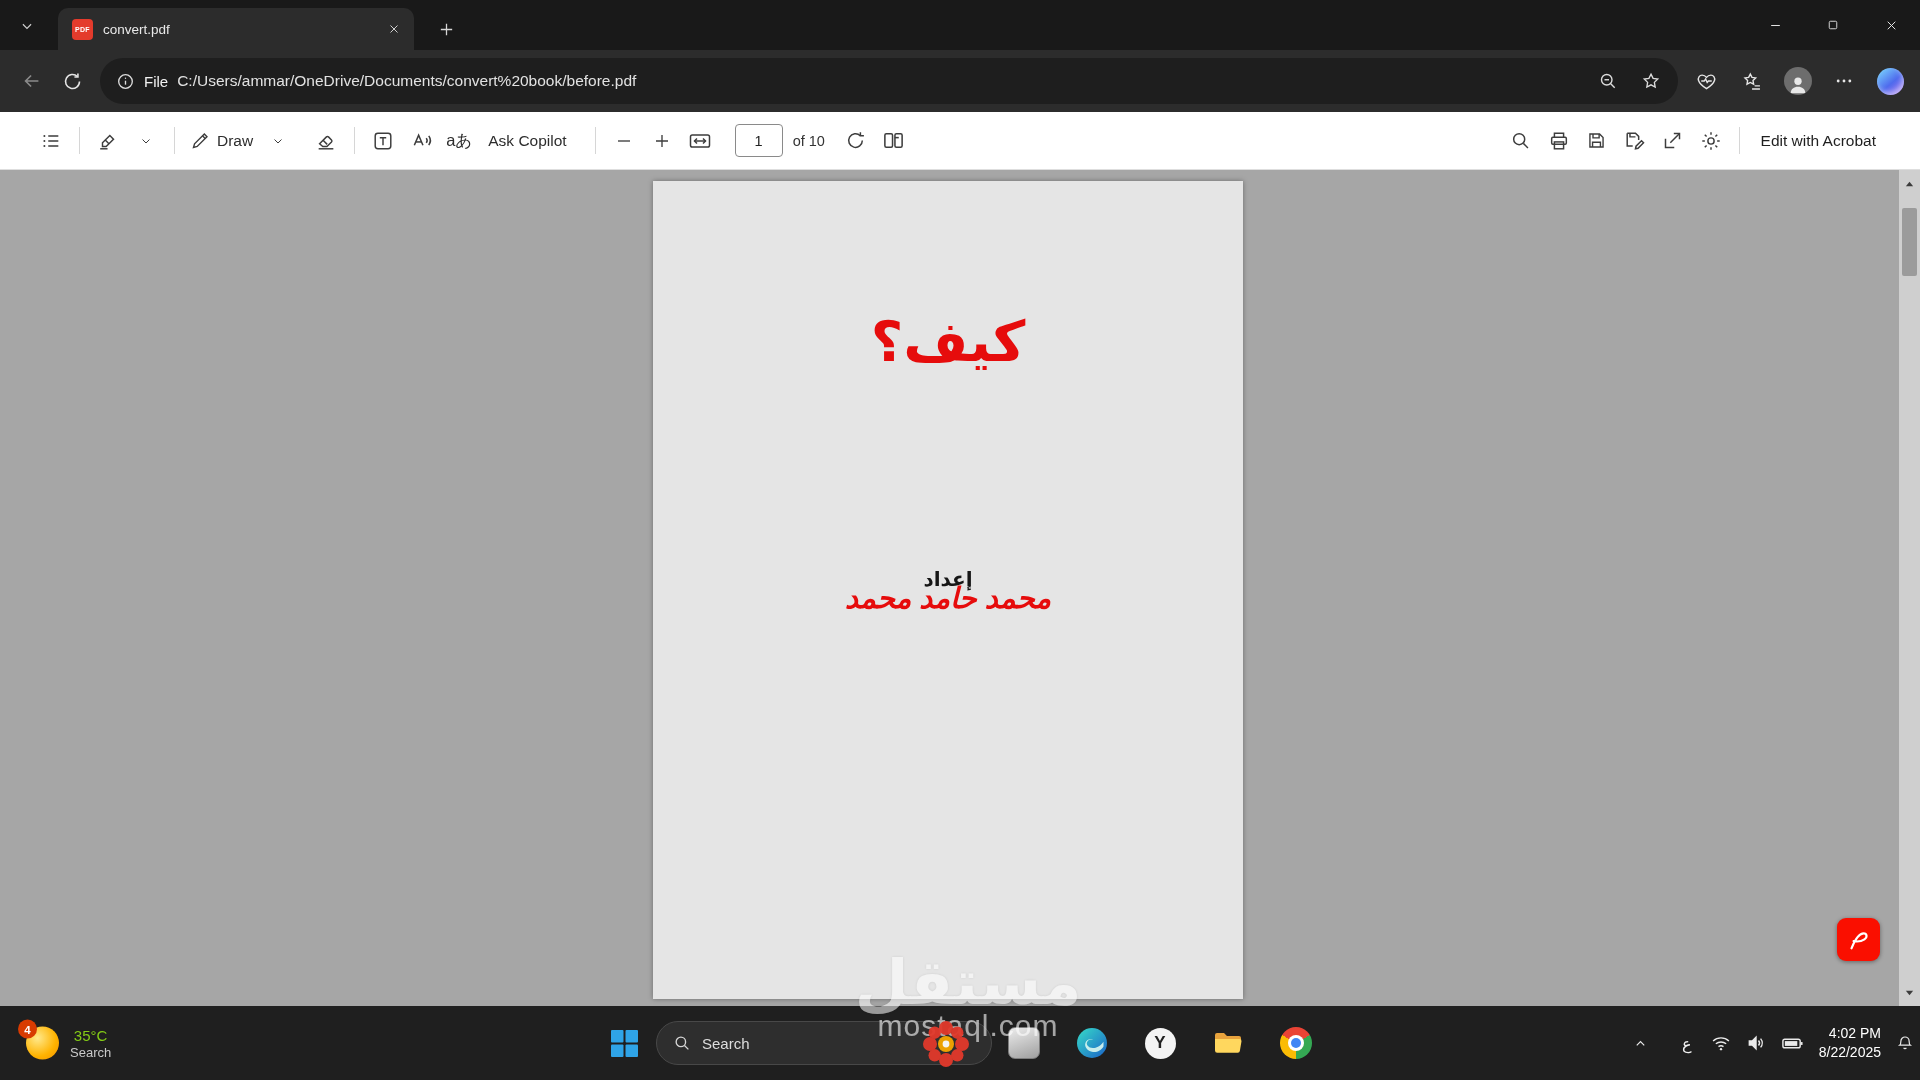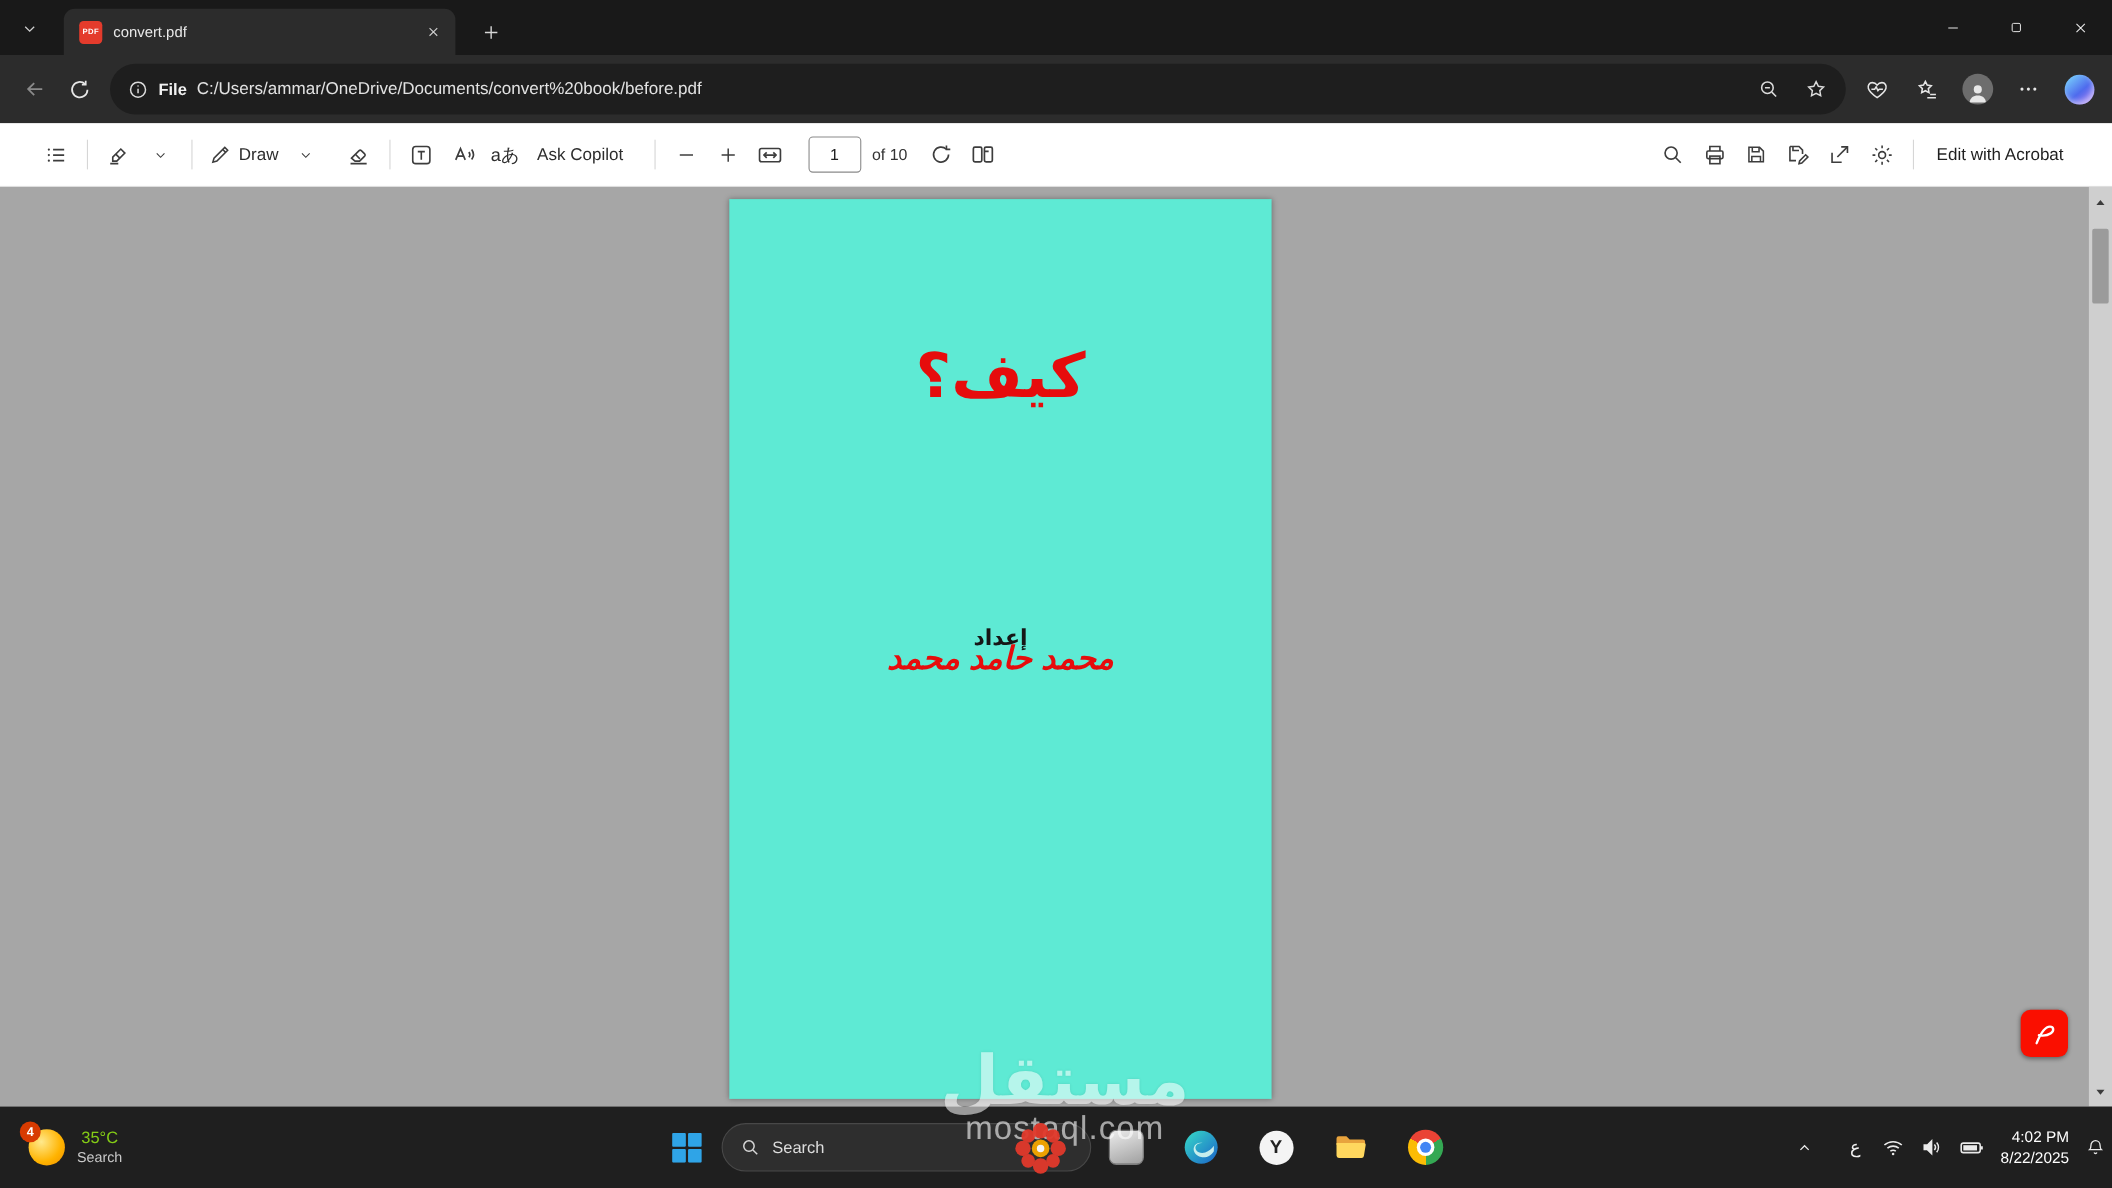--- a/index.html
+++ b/index.html
@@ -19,40 +19,40 @@
   .tab-close { width:24px; height:24px; border-radius:5px; color:#cfcfcf; display:flex; align-items:center; justify-content:center; }
   .newtab { position:absolute; left:430px; top:13px; width:32px; height:32px; border-radius:6px; color:#d6d6d6; display:flex; align-items:center; justify-content:center; }
   .wincontrols { position:absolute; right:0; top:0; height:50px; display:flex; }
   .winbtn { width:58px; height:50px; display:flex; align-items:center; justify-content:center; color:#e8e8e8; }
 
   
   .toolbar { position:absolute; left:0; top:50px; width:1920px; height:62px; background:#2c2c2c; display:flex; align-items:center; padding:0 10px 0 12px; }
   .tb-btn { width:40px; height:44px; border-radius:7px; display:flex; align-items:center; justify-content:center; color:#e6e6e6; flex:none; }
   .tb-btn.disabled { color:#8a8a8a; }
   .urlbox { flex:1; height:46px; margin:0 8px; background:#1e1e1e; border-radius:23px; display:flex; align-items:center; padding:0 10px 0 16px; gap:9px; min-width:0; }
-  .scheme { color:#f2f2f2; font-size:15px; font-weight:700; flex:none; }
+  .scheme { color:#f2f2f2; font-size:15px; font-weight:400; flex:none; }
   .urltext { color:#e2e2e2; font-size:15.5px; white-space:nowrap; overflow:hidden; flex:1; min-width:0; }
   .urlbox .ub-icon { width:34px; height:34px; border-radius:50%; display:flex; align-items:center; justify-content:center; color:#dcdcdc; flex:none; }
   .tb-right { display:flex; align-items:center; gap:6px; flex:none; }
   .avatar { width:28px; height:28px; border-radius:50%; background:#6d6d6d; display:flex; align-items:end; justify-content:center; overflow:hidden; }
   .copilot { width:27px; height:27px; border-radius:50%; background:linear-gradient(140deg,#7ee0ff 0%,#4f6bed 55%,#b279f2 100%); box-shadow:inset -2px -3px 5px rgba(255,255,255,.45); }
 
   
   .pdfbar { position:absolute; left:0; top:112px; width:1920px; height:58px; background:#ffffff; border-bottom:1px solid #dedede; display:flex; align-items:center; padding:0 32px; color:#3d3d3d; }
   .pb-btn { height:40px; min-width:38px; border-radius:6px; display:flex; align-items:center; justify-content:center; gap:6px; color:#3d3d3d; font-size:15px; padding:0 6px; flex:none; }
   .pb-div { width:1px; height:27px; background:#d6d6d6; margin:0 9px; flex:none; }
   .pb-label { font-size:15.5px; color:#2d2d2d; }
   .pageinput { width:48px; height:33px; border:1px solid #8a8a8a; border-radius:4px; text-align:center; font-size:14.5px; margin:0 10px 0 16px; background:#fff; color:#222; flex:none; }
   .ofpages { font-size:14.5px; color:#333; margin-right:12px; flex:none; }
   .pb-right { margin-left:auto; display:flex; align-items:center; flex:none; }
   .acro-label { font-size:15.5px; color:#1f1f1f; padding:0 6px; }
 
   
   .content { position:absolute; left:0; top:170px; width:1920px; bottom:74px; background:#a6a6a6; overflow:hidden; }
-  .page { position:absolute; left:653px; top:11px; width:493px; bottom:7px; background:#5eead4; box-shadow:0 0 5px rgba(0,0,0,.35);margin-left:10px; }
+  .page { position:absolute; left:653px; top:11px; width:590px; bottom:7px; background:#e5e5e5; box-shadow:0 0 5px rgba(0,0,0,.35); }
   .doc-title { position:absolute; top:128px; left:0; width:100%; text-align:center; color:#e60c0c; font-size:56px; font-weight:700; direction:rtl; }
   .doc-byline { position:absolute; top:386px; left:0; width:100%; text-align:center; color:#161616; font-size:20px; font-weight:700; direction:rtl; }
   .doc-author { position:absolute; top:400px; left:0; width:100%; text-align:center; color:#e60c0c; font-size:29px; font-weight:600; font-style:italic; direction:rtl; }
   .acrobat { position:absolute; right:40px; top:748px; width:43px; height:43px; background:#fa0f00; border-radius:9px; display:flex; align-items:center; justify-content:center; box-shadow:0 1px 4px rgba(0,0,0,.4); }
   .scrollbar { position:absolute; right:0; top:0; bottom:0; width:21px; background:#cfcfcf; }
   .sb-up,.sb-down { position:absolute; left:0; width:21px; height:24px; display:flex; align-items:center; justify-content:center; color:#3c3c3c; }
   .sb-up { top:2px; } .sb-down { bottom:2px; }
   .sb-thumb { position:absolute; left:3px; top:38px; width:15px; height:68px; background:#9b9b9b; border-radius:2px; }
 
   

